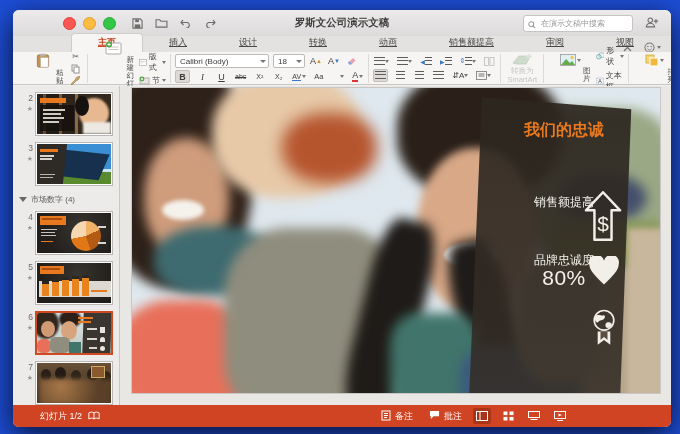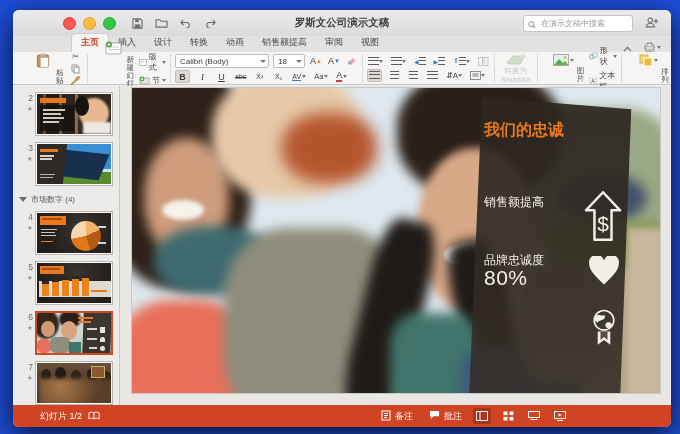--- a/index.html
+++ b/index.html
@@ -22,21 +22,21 @@
     font-weight:bold;pointer-events:none;}
   .searchbox{position:absolute;right:38px;top:5px;width:100px;height:15px;background:#fff;
     border:1px solid #c6c4c2;border-radius:3px;display:flex;align-items:center;padding:0 4px;gap:3px;}
   .searchbox input{border:none;outline:none;width:100%;font-size:8px;color:#444;background:transparent;
     font-family:"Liberation Sans",sans-serif;}
   .searchbox input::placeholder{color:#9b9997;}
   .share{position:absolute;right:12px;top:5px;color:#6f6d6b;}
   
   .tabbar{position:absolute;left:0;top:26px;width:100%;height:16px;background:#e4e2e0;
     display:flex;align-items:flex-end;padding-left:58px;box-sizing:border-box;}
-  .tab{font-size:9px;color:#4a4846;padding:2px 9px 3px;cursor:default;}
+  .tab{font-size:9px;color:#4a4846;padding:2px 26px 3px;cursor:default;text-decoration:underline;}
   .tab.active{background:#f7f5f4;color:#c8441f;font-weight:bold;border-radius:4px 4px 0 0;
     border:1px solid #cfcdca;border-bottom:none;}
   .tabbar-right{position:absolute;right:10px;top:28px;display:flex;gap:12px;align-items:center;color:#787674;}
   
   .ribbon{position:absolute;left:0;top:42px;width:100%;height:33px;background:#f7f5f4;
     border-bottom:1px solid #c9c7c5;display:flex;align-items:stretch;padding:2px 0 1px 4px;box-sizing:border-box;}
   .grp{display:flex;align-items:center;padding:0 4px;border-right:1px solid #ddd9d6;gap:3px;}
   .bigbtn{display:flex;flex-direction:column;align-items:center;justify-content:center;gap:1px;padding:0 2px;}
   .bigbtn .lbl{font-size:7.5px;color:#4c4a48;line-height:1.05;text-align:center;padding-left:33px;}
   .mini-col{display:flex;flex-direction:column;justify-content:center;gap:2px;}
@@ -73,21 +73,21 @@
   .sec-tri{width:0;height:0;border-left:4px solid transparent;border-right:4px solid transparent;
     border-top:5px solid #6b6967;}
   .canvas{flex:1;background:#e9e7e4;position:relative;}
   
   .slide{position:absolute;left:12px;top:2px;width:528px;height:305px;background:#dfe8ee;
     overflow:hidden;box-shadow:0 0 0 1px #c9c6c3;}
   .ph{position:absolute;border-radius:50%;filter:blur(6px);}
   .panel{position:absolute;left:330px;top:0;width:182px;height:305px;
     clip-path:polygon(11% 3%,93% 7%,87% 100%,4% 100%);
     background:linear-gradient(180deg,rgba(44,38,31,.93),rgba(52,45,38,.88));}
-  .ptxt{position:absolute;left:352px;width:160px;color:#f2efe9;}
+  .ptxt{position:absolute;left:352px;width:160px;color:#f2efe9;text-align:center;}
   .slide-title{font-size:16px;font-weight:bold;line-height:1.25;}
   .stat-lbl{font-size:12px;}
   .stat-val{font-size:21px;font-weight:300;letter-spacing:.5px;color:#f4f1eb;}
   .picon{position:absolute;color:#f2efe9;}
   
   .statusbar{position:absolute;left:0;bottom:0;width:100%;height:22px;background:#d04423;
     display:flex;align-items:center;color:#fff;font-size:9px;}
   .sb-left{display:flex;align-items:center;gap:6px;margin-left:27px;}
   .sb-mid{display:flex;align-items:center;gap:4px;position:absolute;left:368px;}
   .viewbtns{position:absolute;left:460px;display:flex;gap:8px;align-items:center;}
@@ -265,21 +265,21 @@
           <div class="fbtn sel" style="font-weight:bold">B</div>
           <div class="fbtn" style="font-style:italic;font-family:'Liberation Serif',serif">I</div>
           <div class="fbtn" style="text-decoration:underline">U</div>
           <div class="fbtn" style="font-size:7px;text-decoration:line-through">abc</div>
           <div class="fbtn" style="font-size:7px">X²</div>
           <div class="fbtn" style="font-size:7px">X₂</div>
           <div class="fbtn" style="font-size:7px;gap:1px">
                 <span style="border-bottom:1px solid #3b79c4">AV</span>
                 <span class="caret s"></span>
               </div>
-          <div class="fbtn" style="font-size:7.5px;gap:1px">
+          <div class="fbtn" style="font-size:7.5px;gap:17px">
                 <span>Aa</span>
                 <span class="caret s"></span>
               </div>
           <div class="fbtn" style="gap:1px">
                 <span class="redbar">A</span>
                 <span class="caret s"></span>
               </div>
         </div>
       </div>
     </div>

